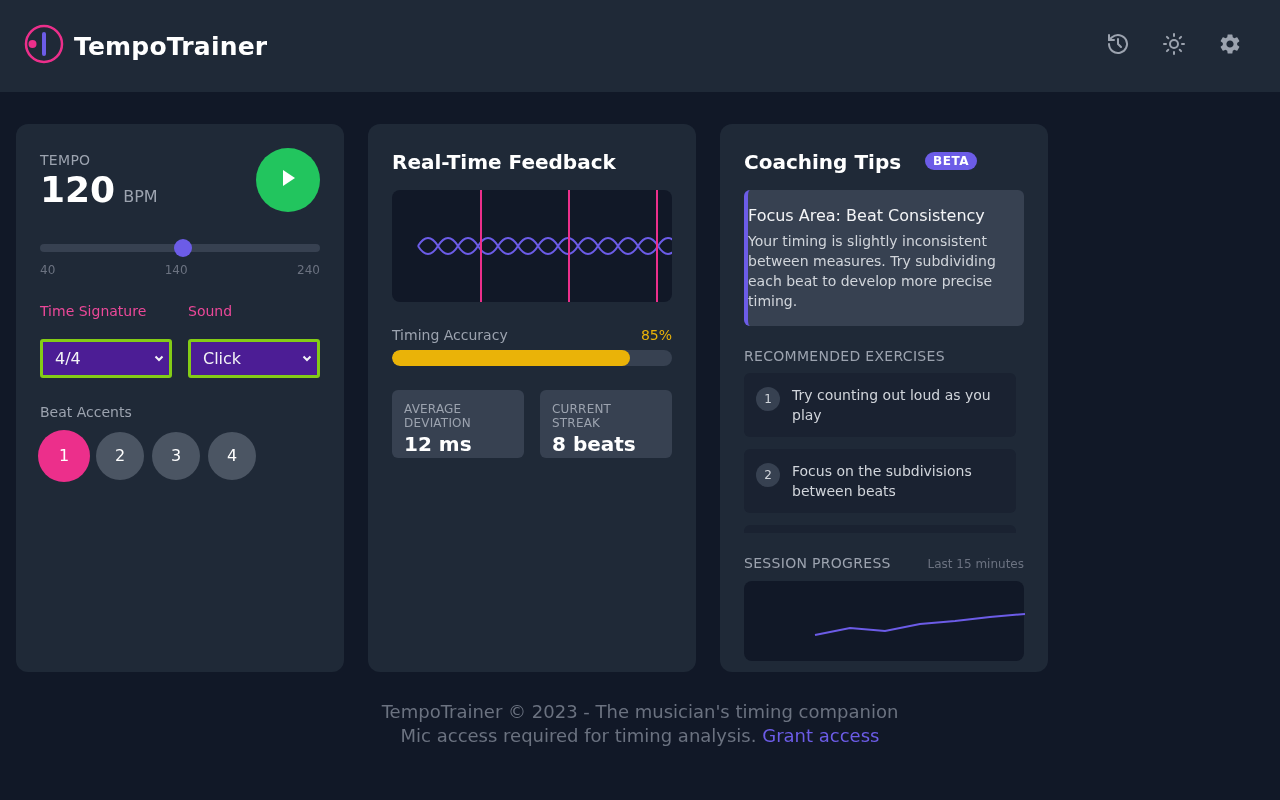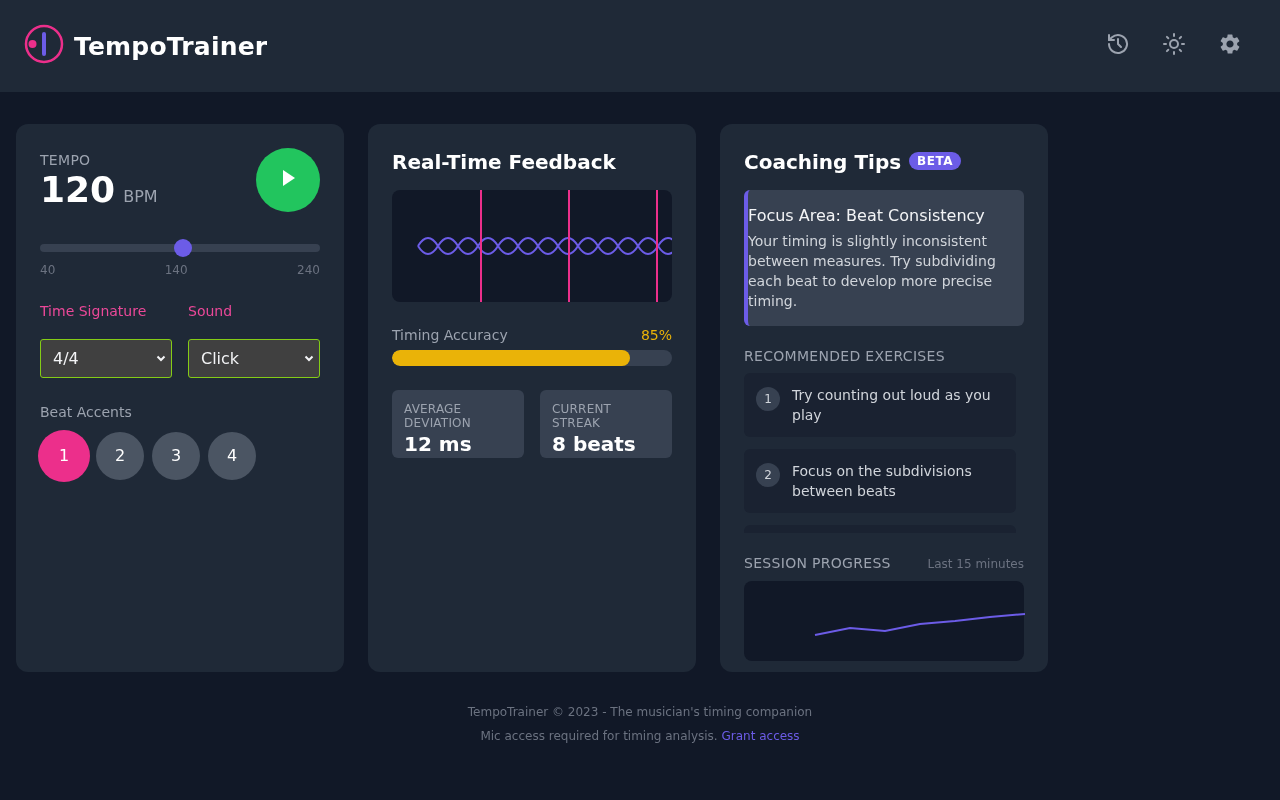--- a/index.html
+++ b/index.html
@@ -56,21 +56,21 @@
     border-radius: 50%; background: #6c5ce7; cursor: pointer;
   }
   .slider-labels {
     display: flex; justify-content: space-between; font-size: 12px; color: #6b7280;
     margin-top: 5px;
   }
   .selects { display: flex; gap: 16px; margin-top: 26px; }
   .field { flex: 1; }
   .field-label { font-size: 14px; color: #ec4899; margin-bottom: 20px; }
   .select-box {
-    height: 39px; background: #404040; border: 1px solid #84cc16; border-radius: 3px;
+    height: 39px; background: #4c1d95; border: 3px solid #84cc16; border-radius: 3px;
     display: flex; align-items: center; justify-content: space-between;
     padding: 0 4px 0 12px; font-size: 16px; color: #f3f4f6; cursor: pointer; text-align: center;
   }
   .accents-label { font-size: 14px; color: #9ca3af; margin-top: 26px; margin-bottom: 10px; }
   .accents { display: flex; gap: 8px; align-items: center; }
   .accent {
     width: 48px; height: 48px; border-radius: 50%; background: #4b5563;
     display: flex; align-items: center; justify-content: center;
     color: #ffffff; font-size: 16px; cursor: pointer;
   }
@@ -81,21 +81,21 @@
   }
   .acc-row { display: flex; justify-content: space-between; margin-top: 25px; font-size: 14px; }
   .acc-label { color: #9ca3af; }
   .acc-value { color: #eab308; }
   .progress { margin-top: 7px; height: 16px; background: #374151; border-radius: 8px; overflow: hidden; }
   .progress-fill { height: 100%; background: #eab308; border-radius: 8px; }
   .stats { display: flex; gap: 16px; margin-top: 24px; }
   .stat { flex: 1; background: #374151; border-radius: 6px; padding: 12px; height: 68px; }
   .stat-label { font-size: 12px; color: #9ca3af; letter-spacing: 0.2px; }
   .stat-value { font-size: 20px; font-weight: bold; color: #ffffff; margin-top: 2px; }
-  .title-row { display: flex; align-items: center; gap: 8px; }
+  .title-row { display: flex; align-items: center; gap: 24px; }
   .beta {
     background: #6c5ce7; color: #ffffff; font-size: 12px; font-weight: bold;
     border-radius: 10px; padding: 2px 8px; letter-spacing: 0.5px;
   }
   .focus {
     margin-top: 16px; background: #374151; border-radius: 6px; border-left: 4px solid #6c5ce7;
     padding: 16px 16px 15px 0;
   }
   .focus-title { font-size: 16px; color: #f3f4f6; }
   .focus-body { font-size: 14px; color: #d1d5db; line-height: 20px; margin-top: 6px; }
@@ -109,21 +109,21 @@
     flex: none; width: 24px; height: 24px; border-radius: 50%; background: #374151;
     color: #d1d5db; font-size: 12px; display: flex; align-items: center; justify-content: center;
     margin-top: 2px;
   }
   .ex-text { font-size: 14px; color: #d1d5db; line-height: 20px; }
   .session-row { display: flex; justify-content: space-between; align-items: baseline; margin-top: 22px; }
   .session-range { font-size: 12px; color: #6b7280; }
   .session-chart { margin-top: 10px; height: 80px; background: #111827; border-radius: 8px; position: relative; }
   .footer {
     position: absolute; top: 700px; left: 0; right: 0; text-align: center;
-    font-size: 12px; color: #6b7280; line-height: 24px;
+    font-size: 18px; color: #6b7280; line-height: 24px;
   }
   .footer a { color: #6c5ce7; text-decoration: none; cursor: pointer; }
 </style>
 </head>
 <body>
 
 <header class="header">
   <div class="brand">
     <span>
       <svg width="40" height="40" viewBox="0 0 40 40">

